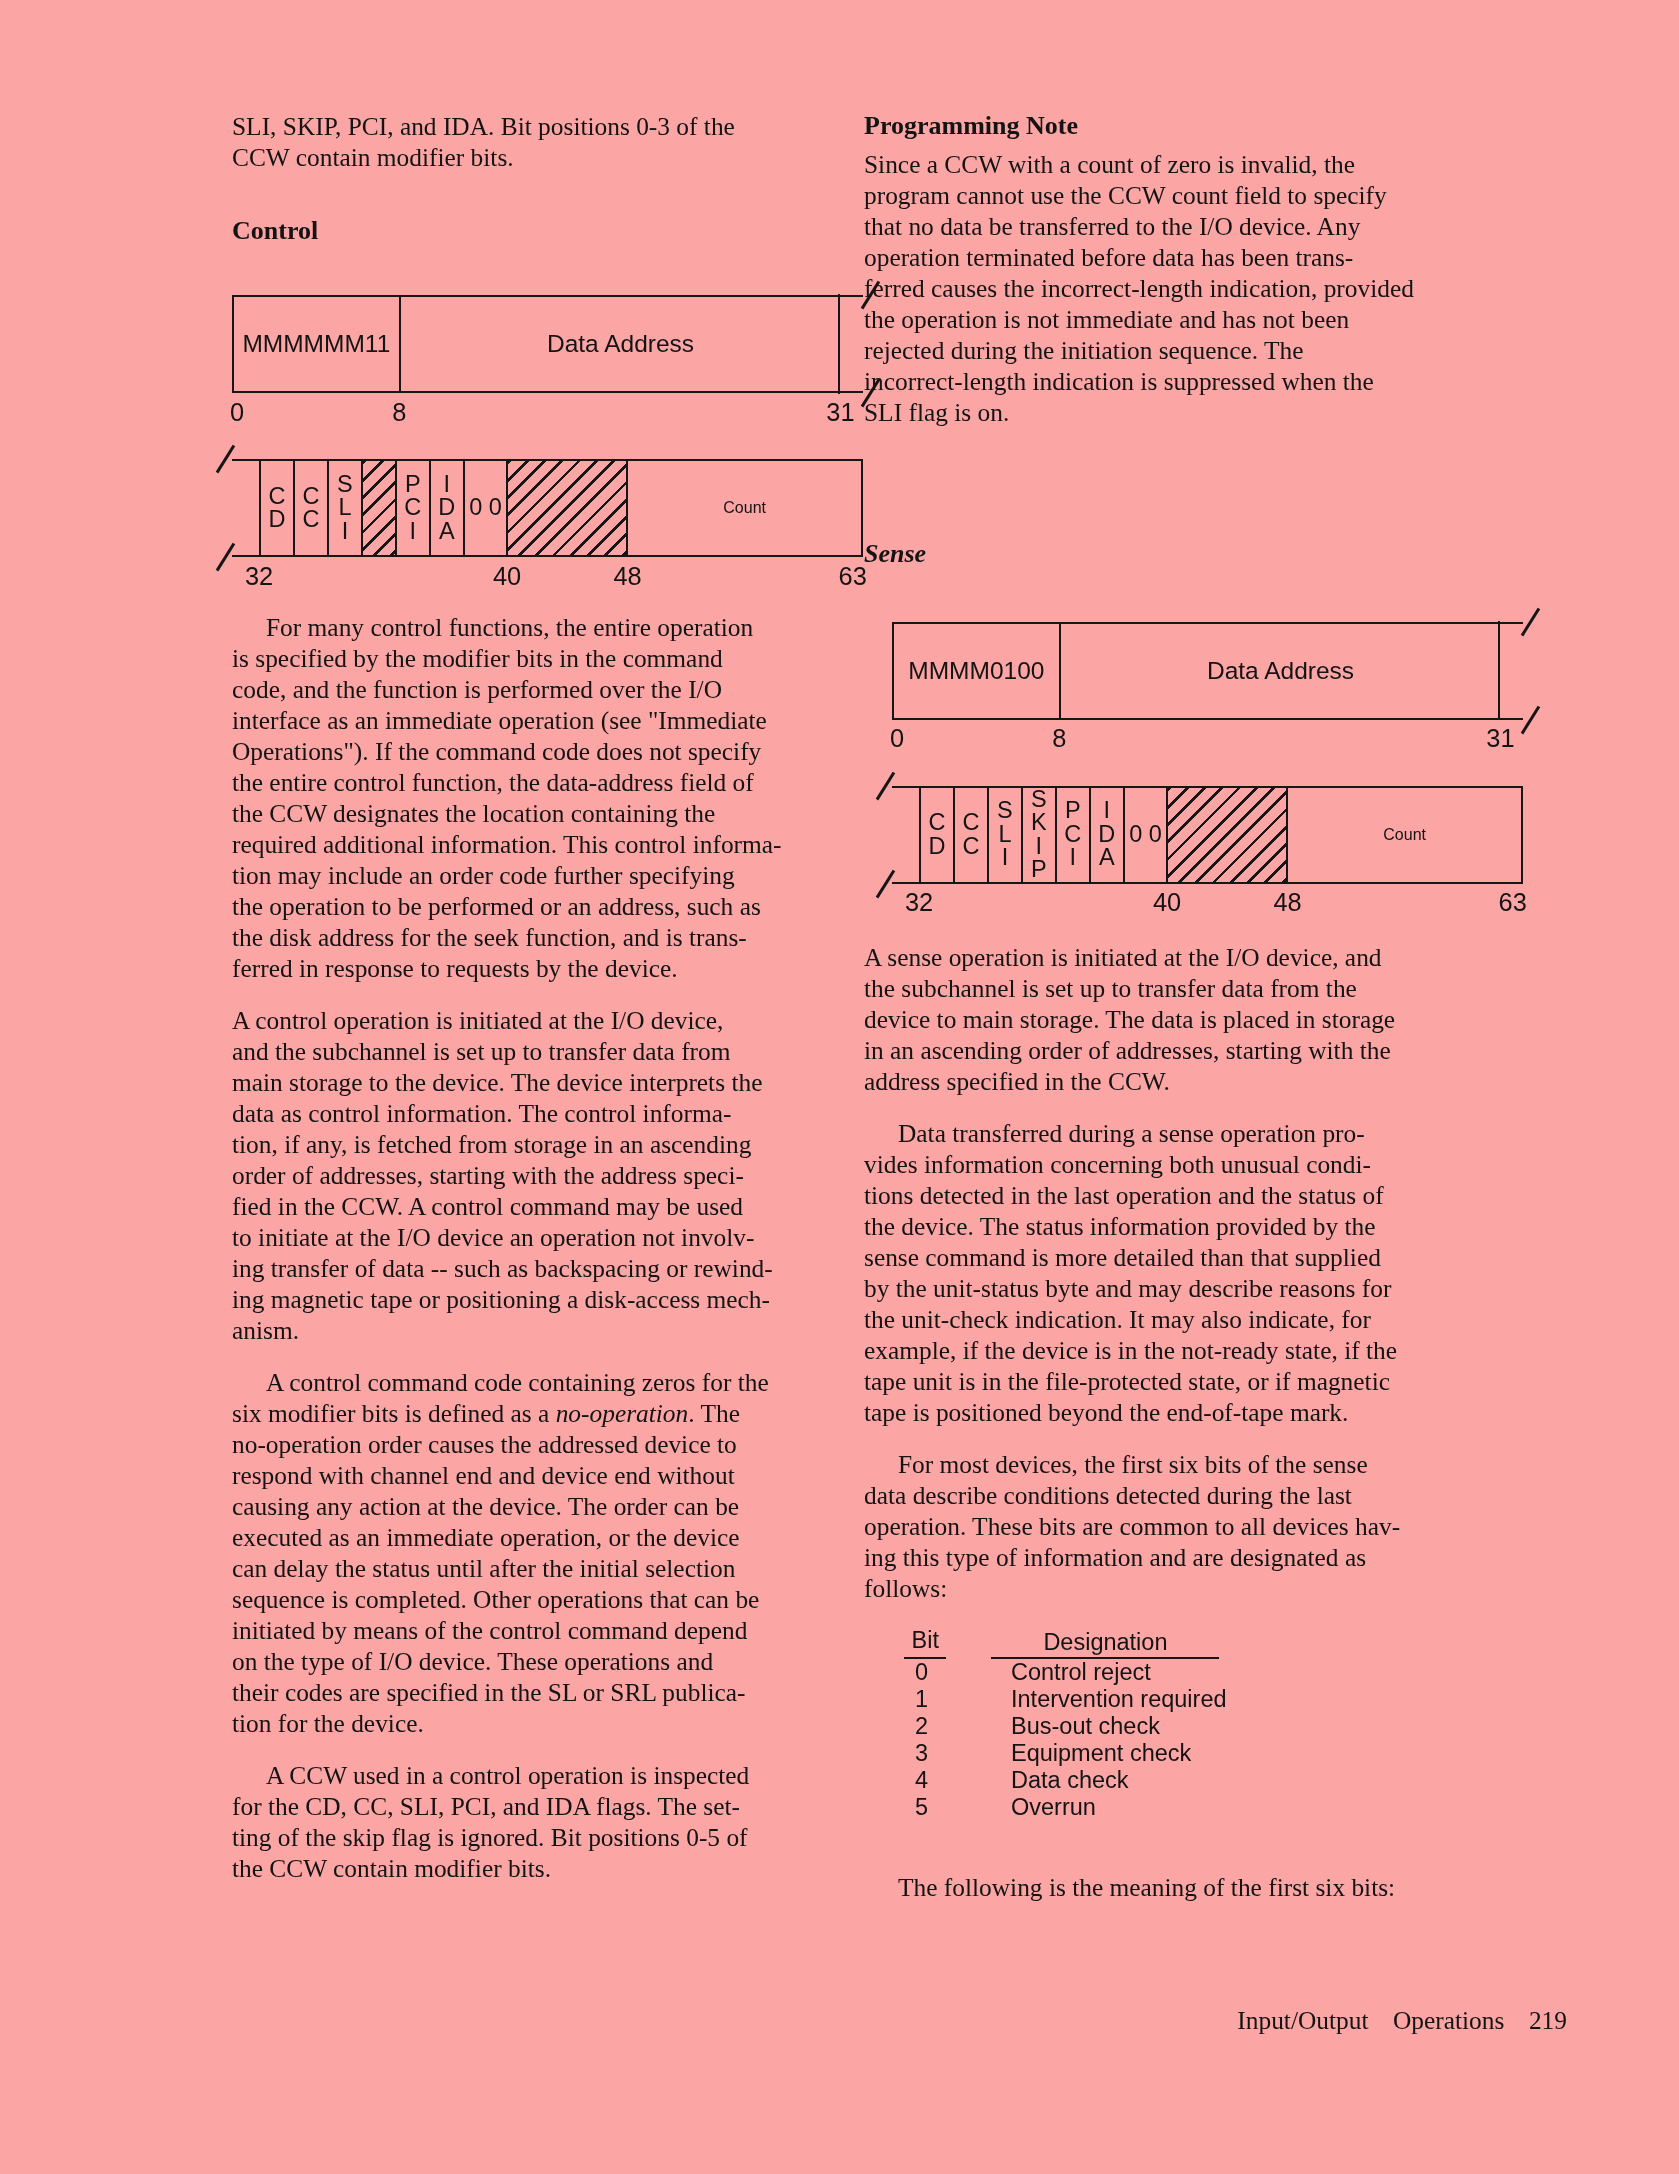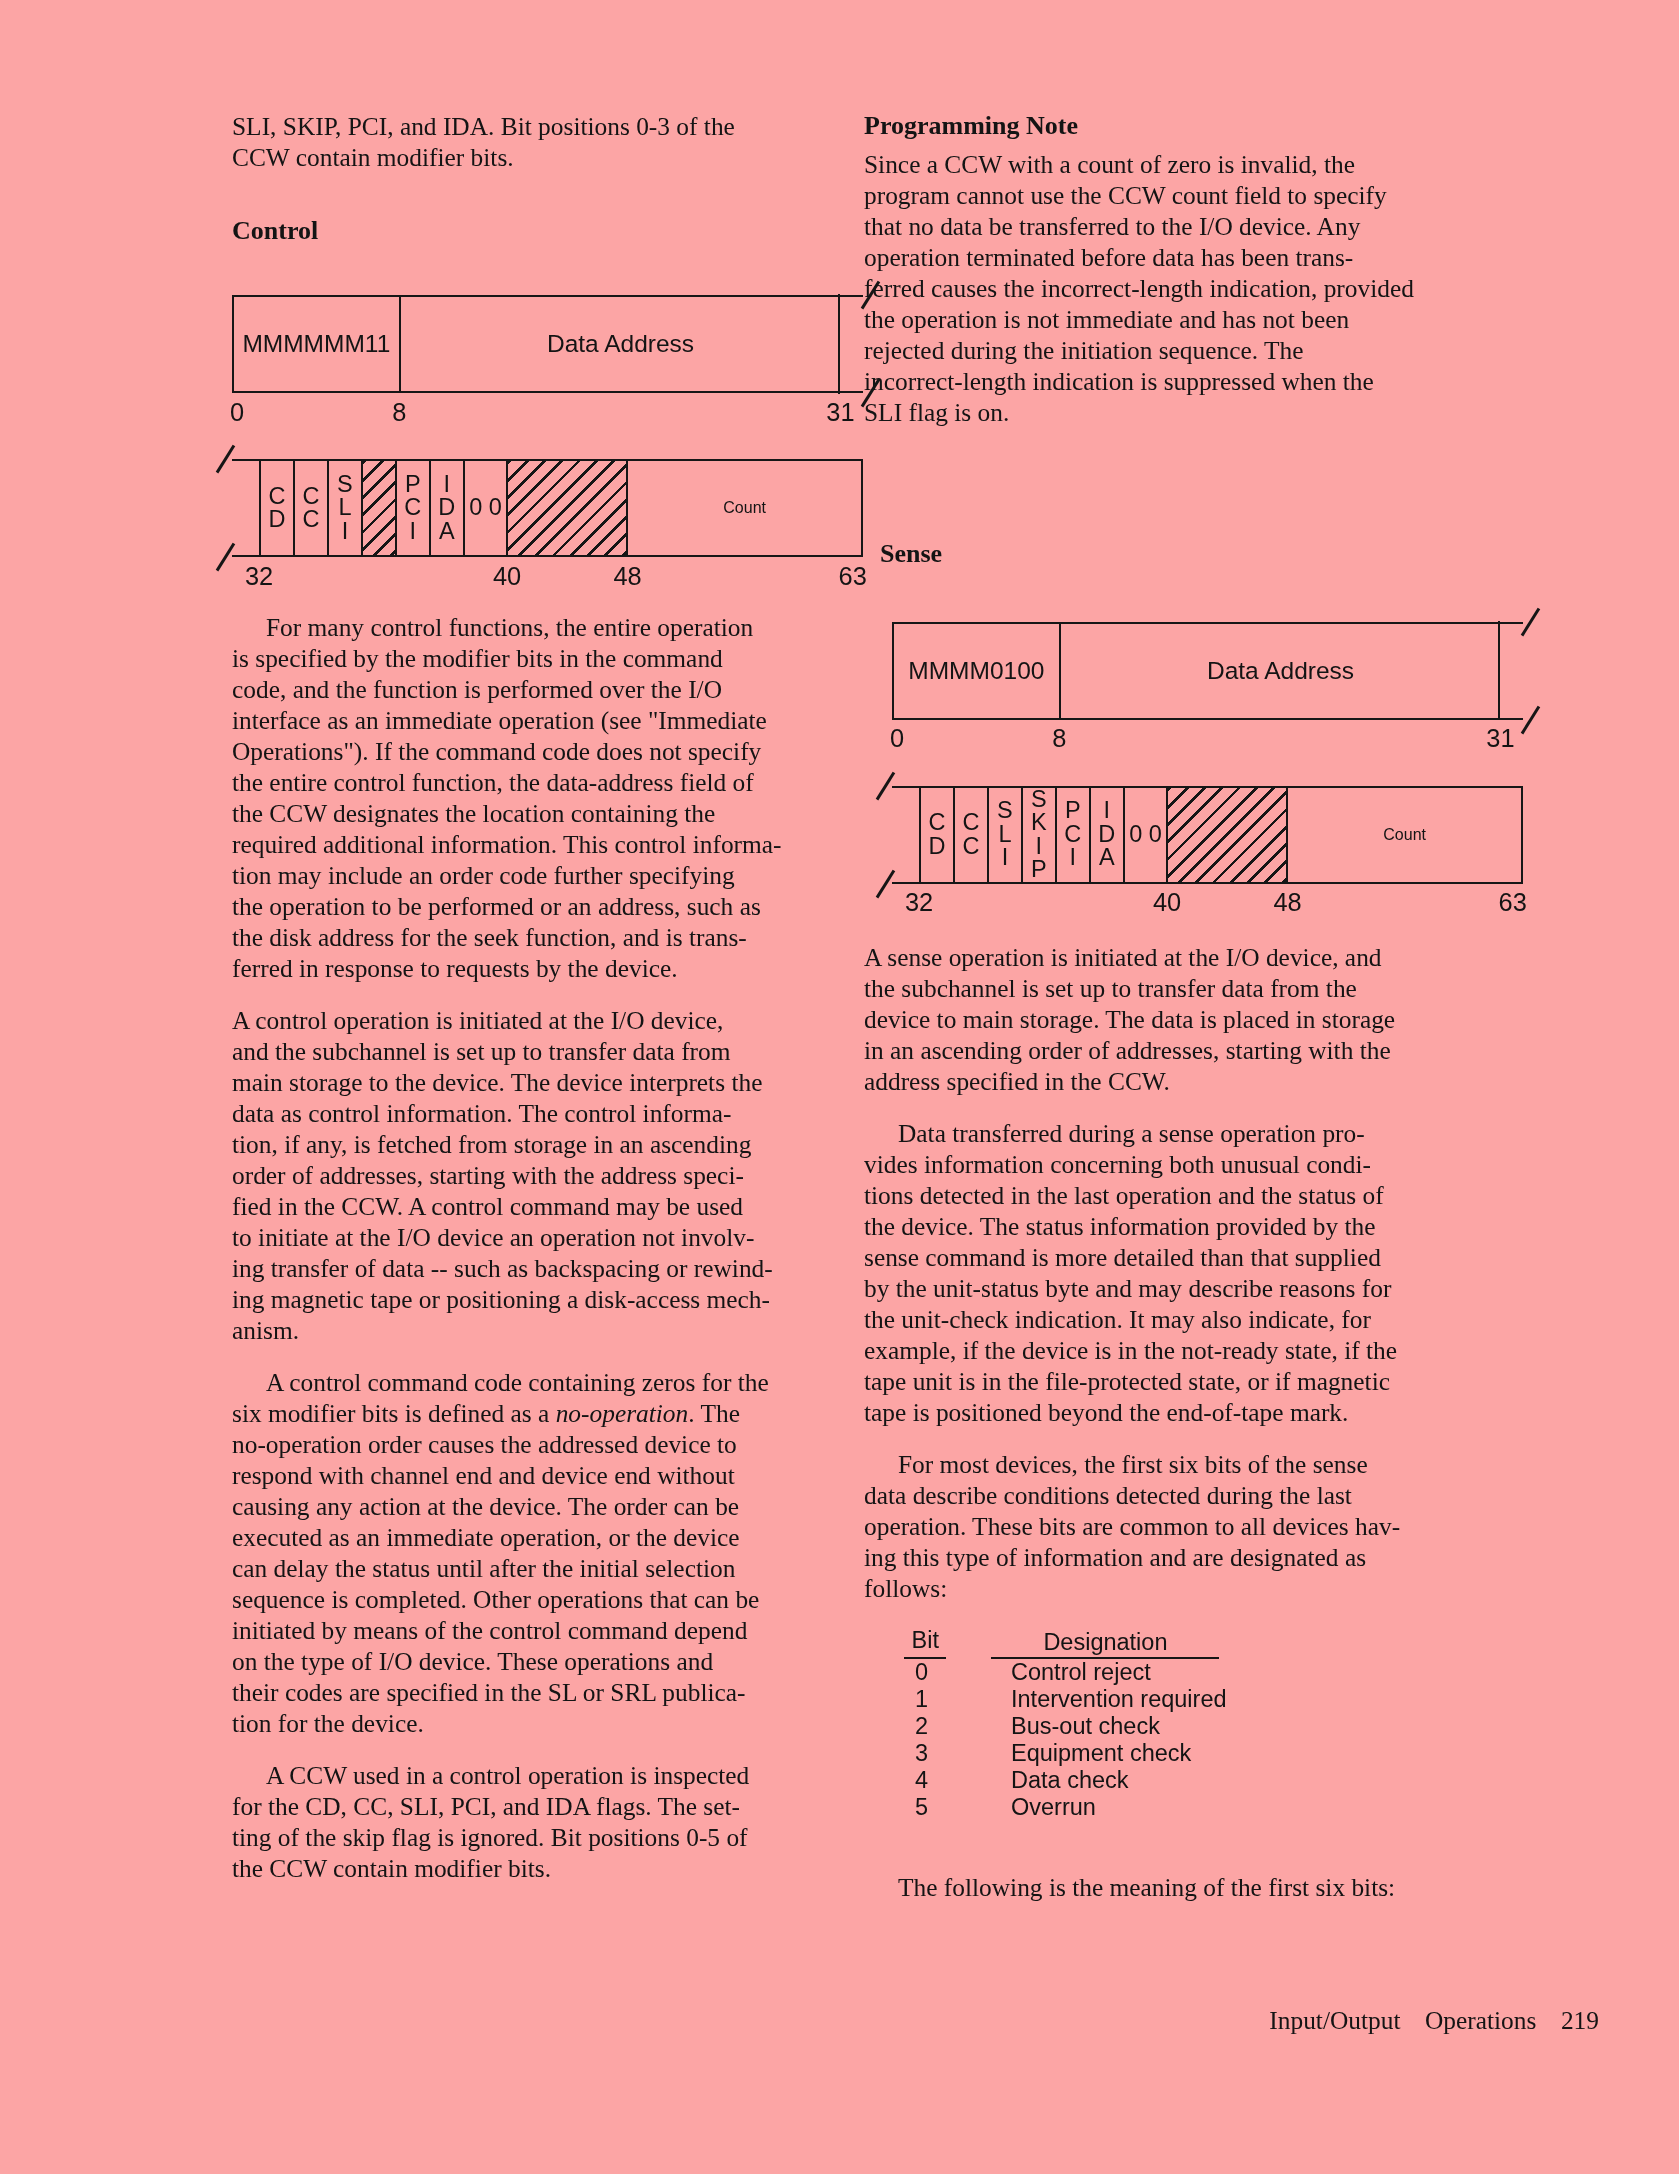--- a/index.html
+++ b/index.html
@@ -13,21 +13,21 @@
 
   .body-text {
     font-size:25.4px; line-height:31px; white-space:pre-line;
     margin:0; overflow-wrap:normal;
   }
   .indent { text-indent:34px; }
   .it { font-style:italic; }
   .section-heading { font-size:26px; font-weight:bold; margin:0; line-height:30px; }
   .h-control { margin:43px 0 49px 0; }
   .h-pnote  { margin:0 0 7.5px 0; }
-  .h-sense  { margin:111px 0 53px 16px; }
+  .h-sense  { margin:111px 0 53px 0;font-style:italic; }
 
   
   .diagram { width:631px; font-family:"Liberation Sans", sans-serif; position:relative; }
   .diagram.rt { margin-left:28px; }
   .d2 { margin-top:32px; }
   .wbox { position:relative; height:98px; display:flex; box-sizing:border-box; }
   .w1 { border:2.8px solid #161616; border-right:none; }
   .w2 { border-top:2.8px solid #161616; border-bottom:2.8px solid #161616; border-right:2.8px solid #161616; }
   .cellv { display:flex; align-items:center; justify-content:center; font-size:24.5px; box-sizing:border-box; }
   .code-cell { width:26.5%; border-right:2.8px solid #161616; }
@@ -67,21 +67,21 @@
   .bit-table { margin-top:22.6px; font-family:"Liberation Sans", sans-serif; font-size:23.5px; }
   .bt-head { display:flex; align-items:flex-end; }
   .bt-bit-h { margin-left:40px; padding:0 7.5px 3.8px 7.5px; border-bottom:2.8px solid #161616; }
   .bt-des-h { margin-left:45px; width:228px; text-align:center; padding-bottom:1px; border-bottom:2.8px solid #161616; }
   .bt-row { display:flex; height:27px; align-items:center; }
   .bt-bit { margin-left:51px; width:96px; }
 
   .closing { margin-top:51px; }
 
   .footer {
-    position:absolute; top:2006px; left:934px; width:665px;
+    position:absolute; top:2006px; left:902px; width:665px;
     text-align:right; font-size:25.4px;
   }
   .footer span { margin-left:24.5px; }
 </style>
 </head>
 <body>
 
 <div class="page">
 
   <div class="col col-left">

